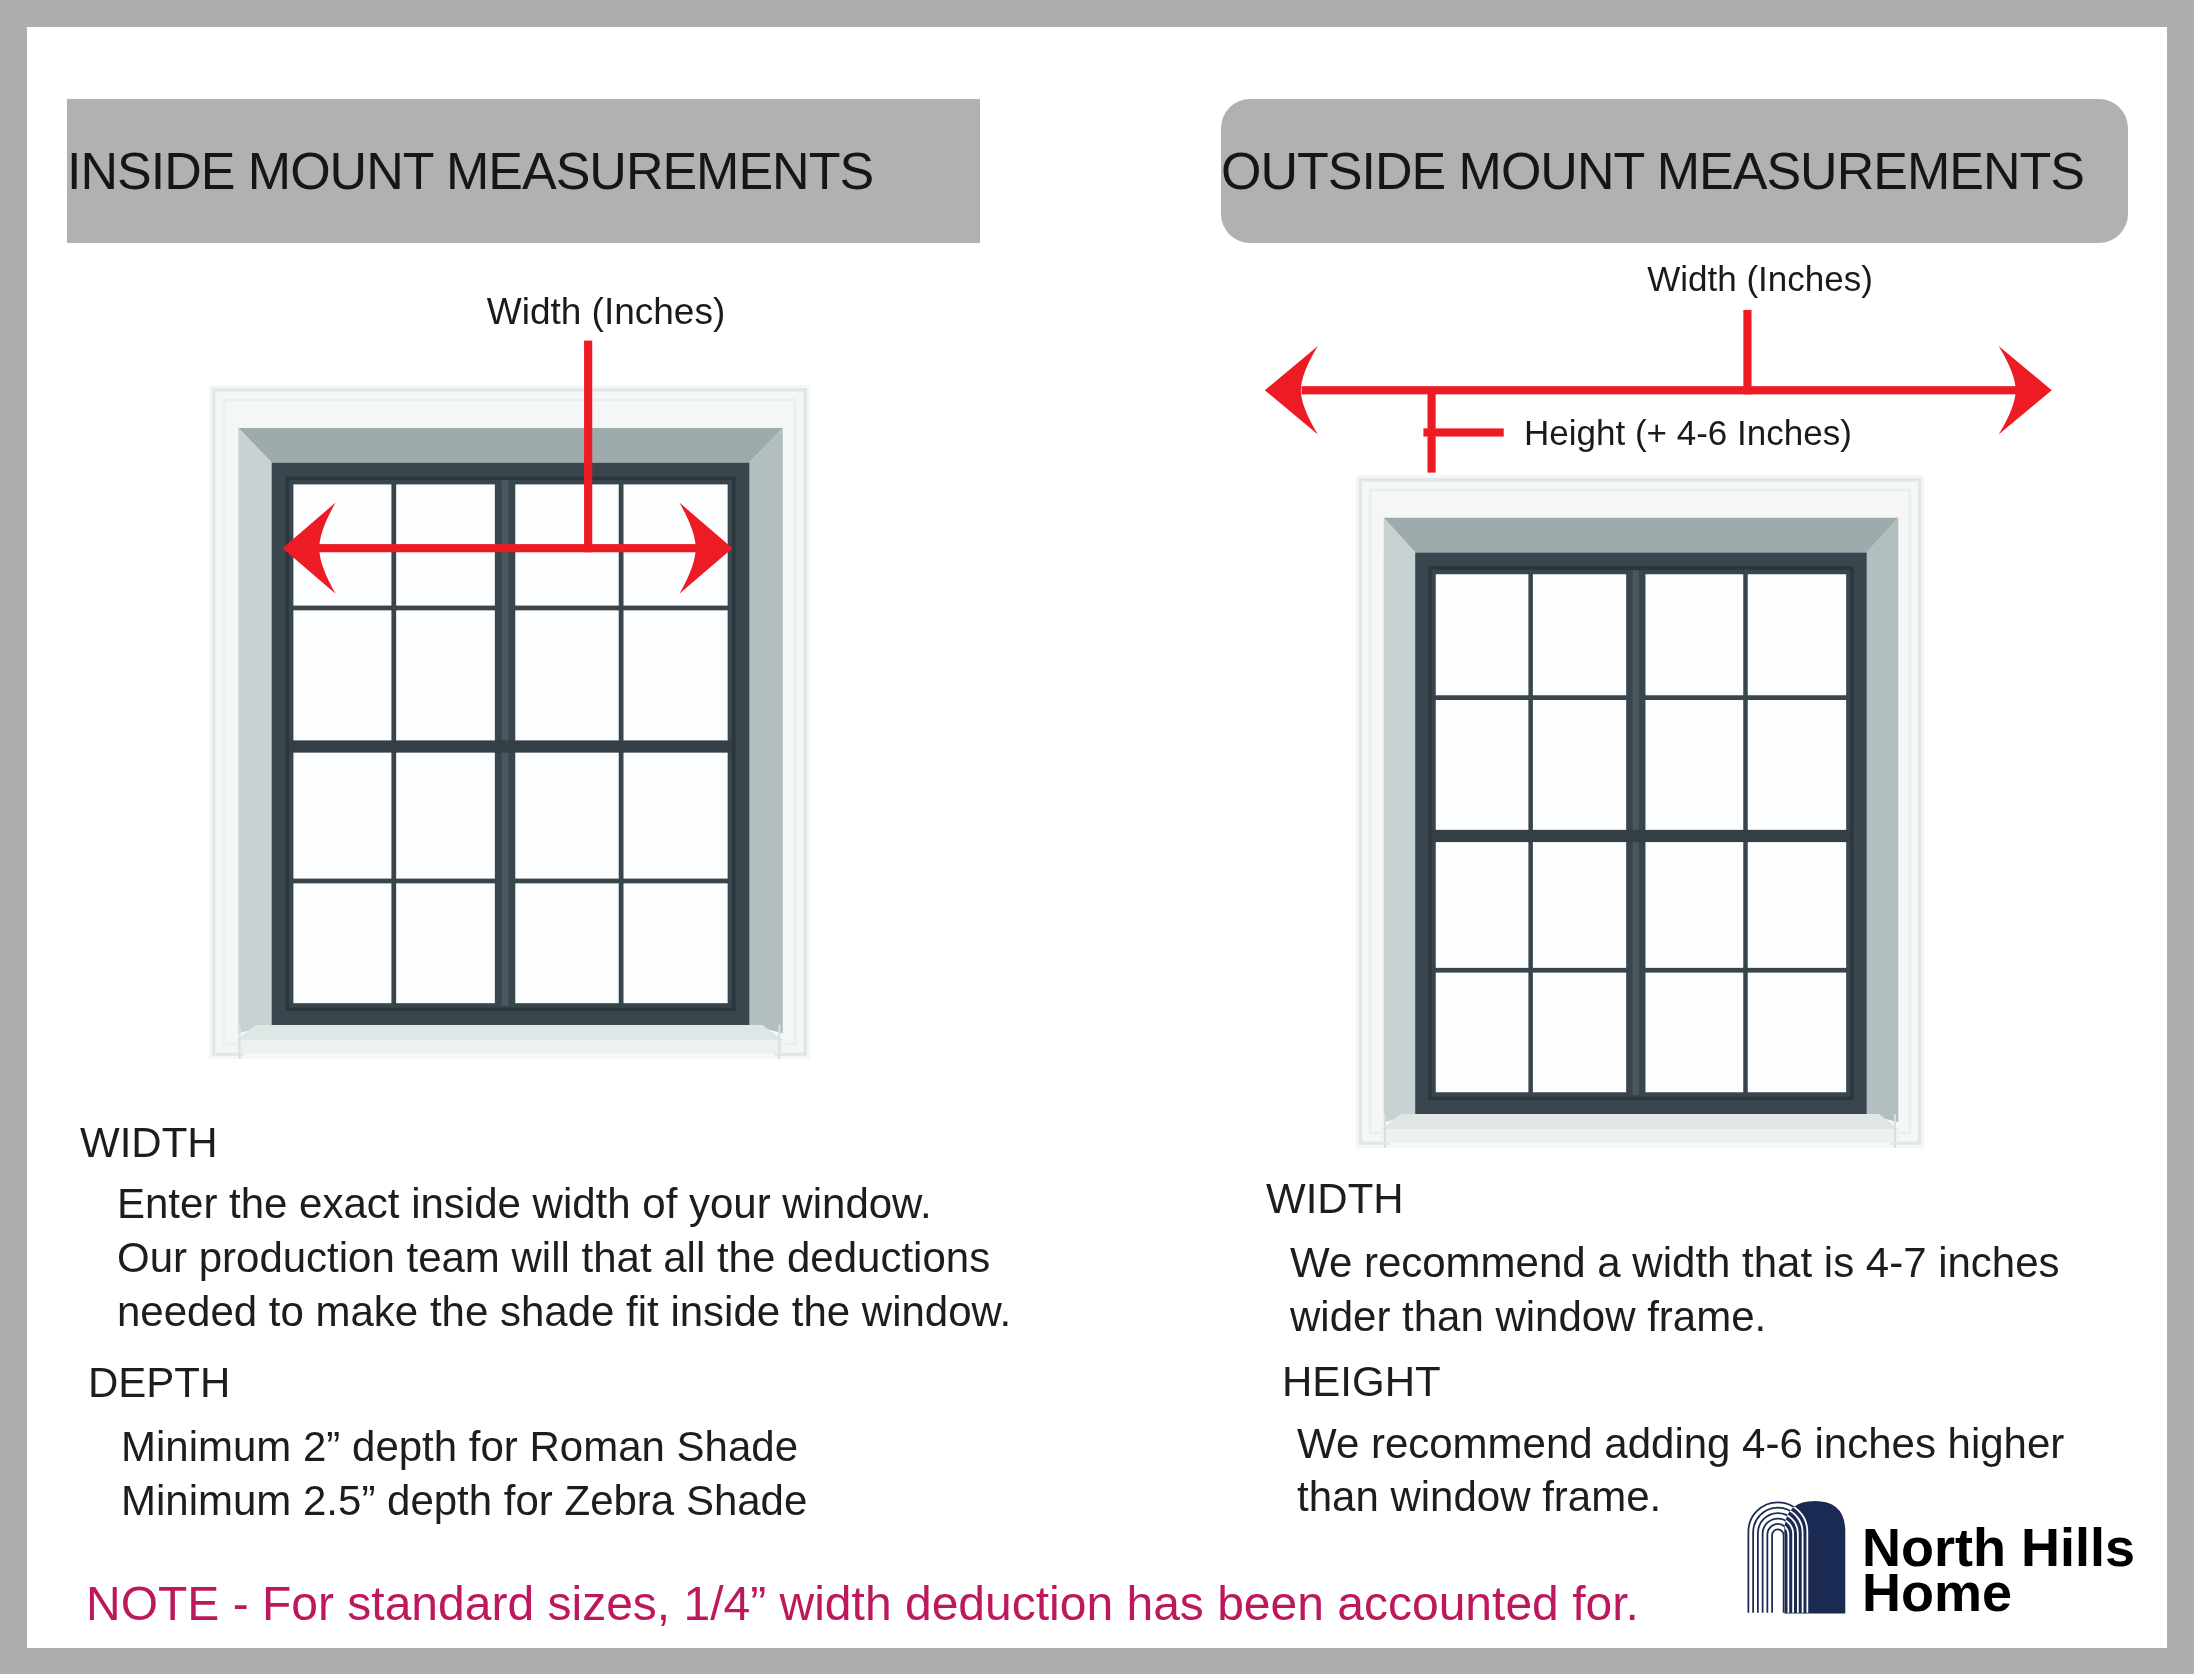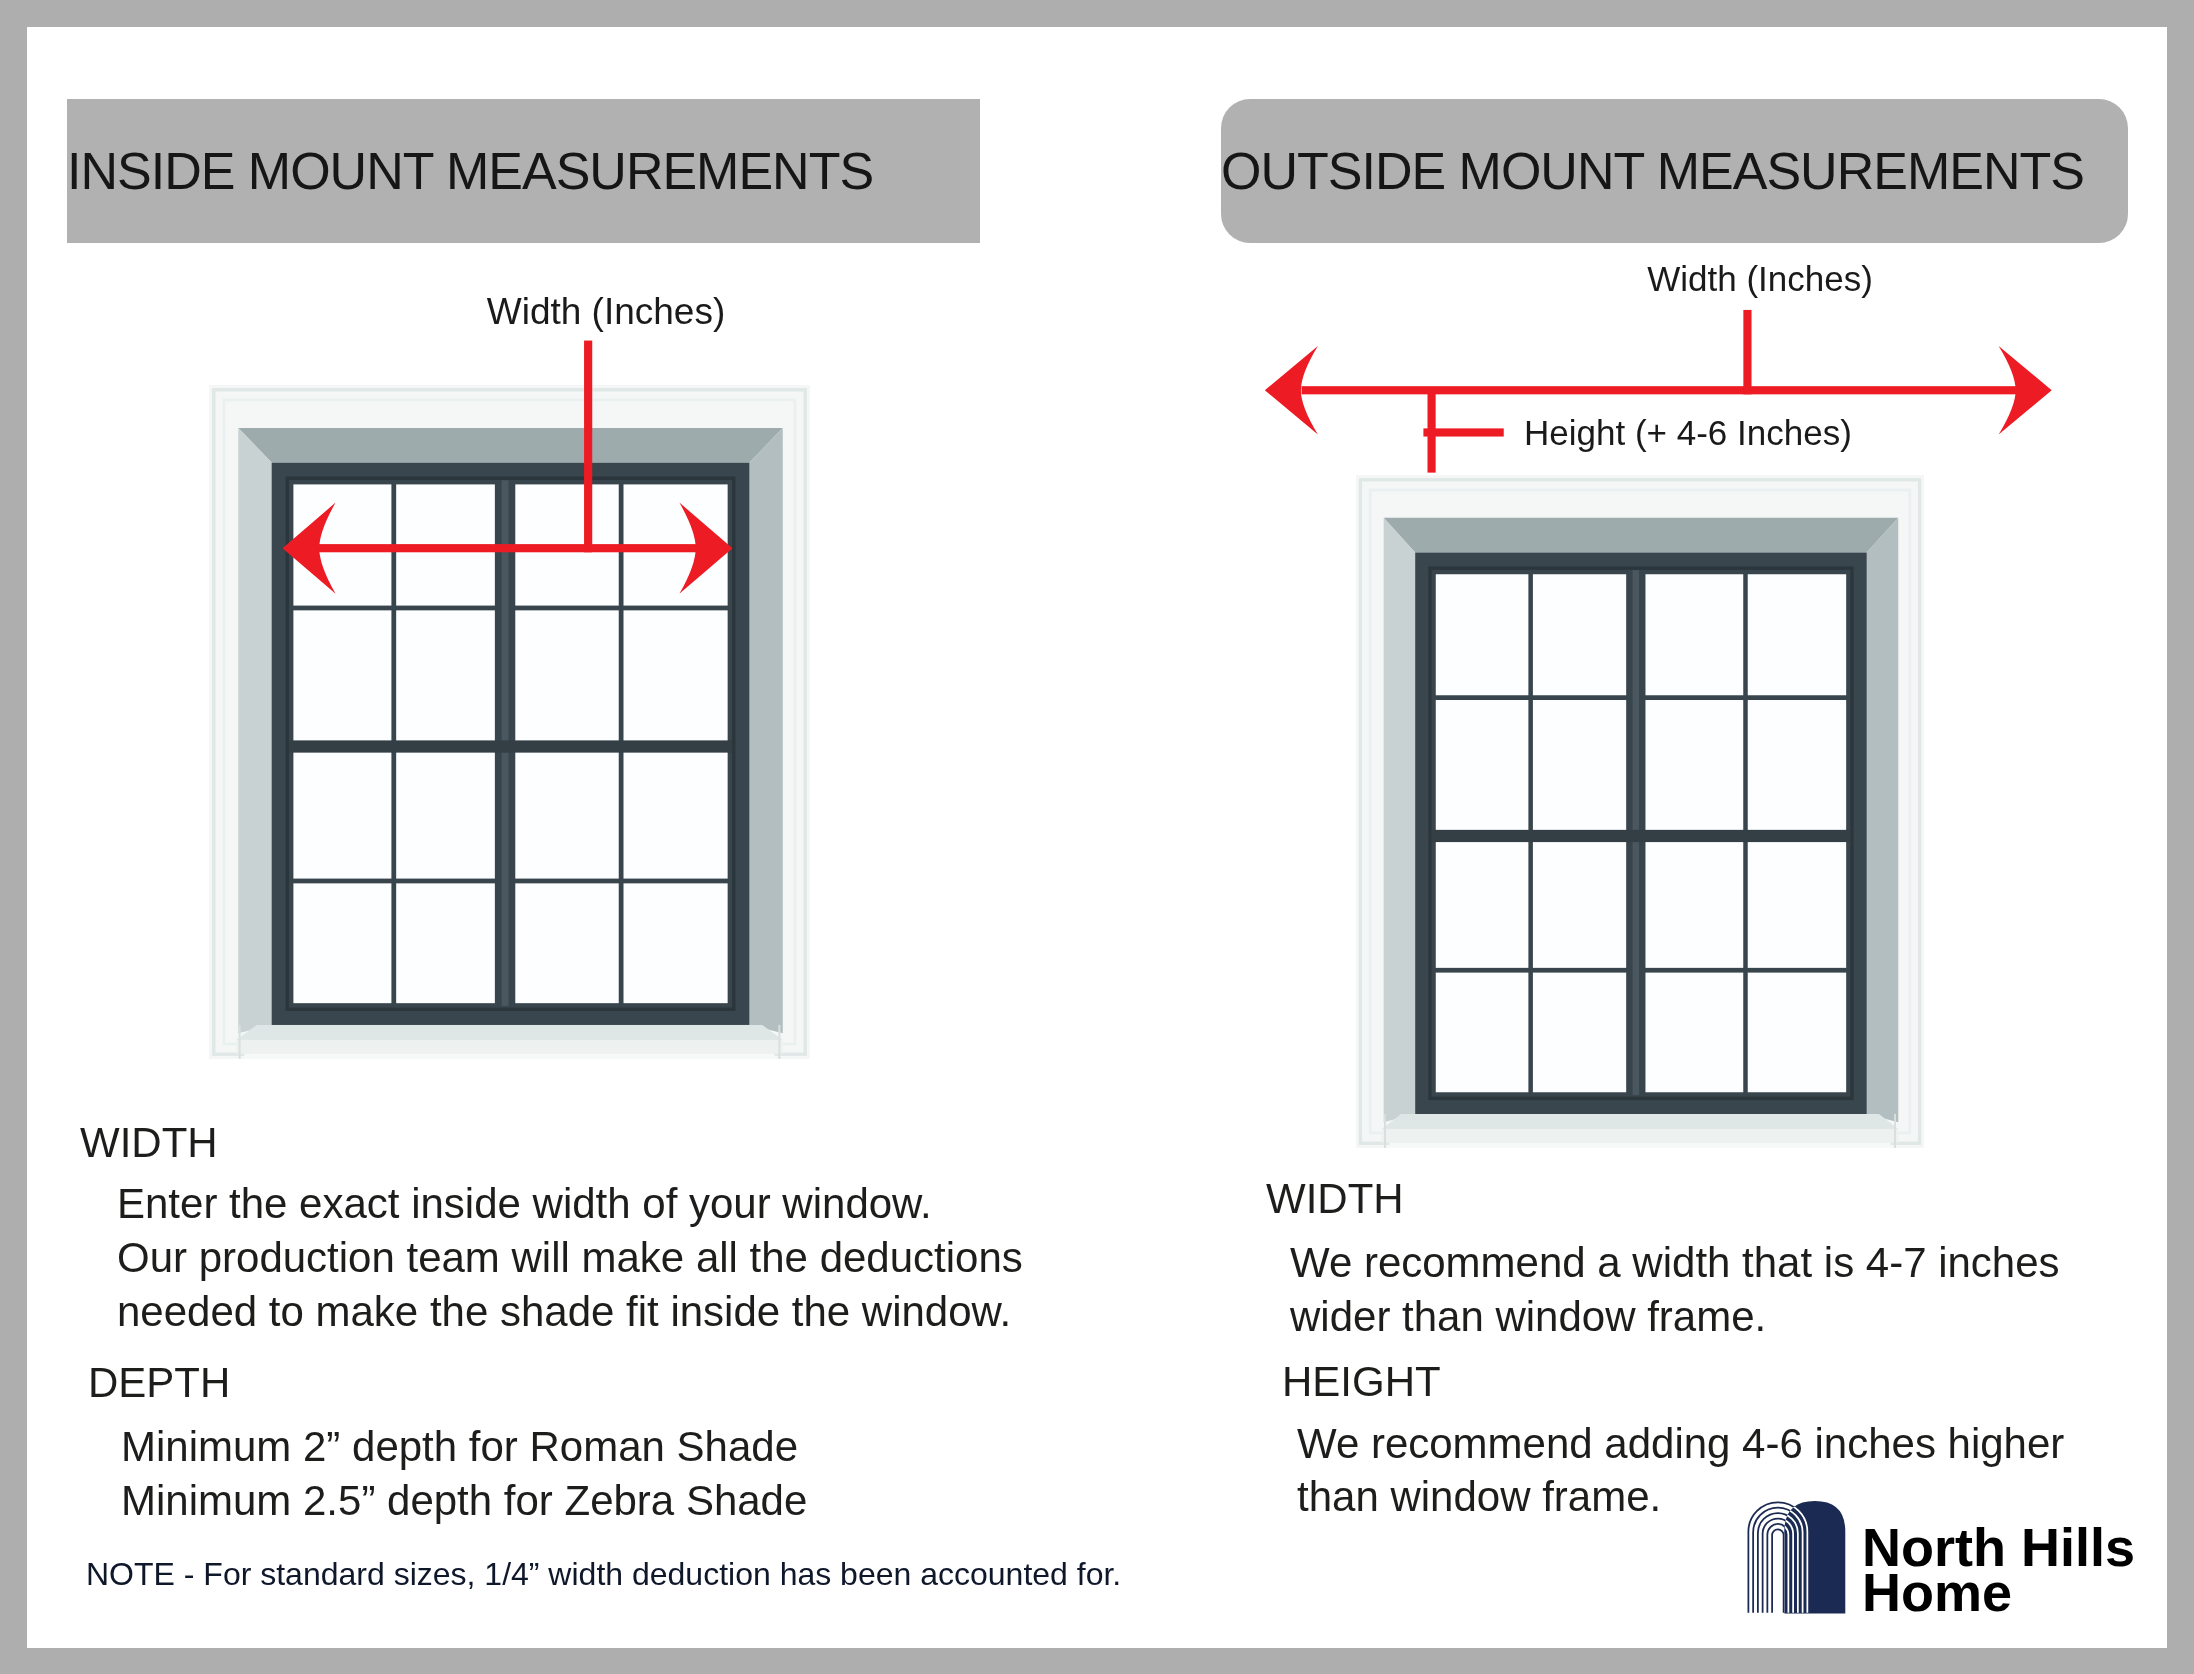--- a/index.html
+++ b/index.html
@@ -16,21 +16,21 @@
   .panel-header.left{left:67px;width:913px;}
   .panel-header.right{left:1221px;width:907px;border-radius:29px;}
   .window-svg{position:absolute;}
   .red-overlay{position:absolute;left:0;top:0;width:2194px;height:1675px;z-index:10;pointer-events:none;}
   .diagram-label{
     position:absolute;font-size:37px;color:#1a1a1a;z-index:11;white-space:nowrap;
   }
   .diagram-label.centered{text-align:center;}
   .sec-heading{position:absolute;font-size:42px;color:#1d1d1b;white-space:nowrap;}
   .sec-lines{position:absolute;font-size:42px;line-height:54px;color:#1d1d1b;white-space:nowrap;}
-  .note-line{position:absolute;font-size:32px;color:#0f172a;white-space:nowrap;}
+  .note-line{position:absolute;font-size:48px;color:#be185d;white-space:nowrap;margin-top:20px;}
   .logo-text{
     position:absolute;left:1862px;top:1525px;font-size:54px;line-height:45px;
     font-weight:600;color:#000000;white-space:nowrap;letter-spacing:0px;
   }
   .logo-arch{position:absolute;left:1745px;top:1500px;}
 </style>
 </head>
 <body>
 
 <div class="page">
@@ -115,21 +115,21 @@
     </g>
   </svg>
 
   <div class="diagram-label centered" style="left:402px;top:291px;width:408px;font-size:37px">Width (Inches)</div>
   <div class="diagram-label centered" style="left:1556px;top:259px;width:408px;font-size:35px">Width (Inches)</div>
   <div class="diagram-label" style="left:1524px;top:413px;font-size:35px">Height (+ 4-6 Inches)</div>
 
   <div class="sec-heading" style="left:80px;top:1119px">WIDTH</div>
   <div class="sec-lines" style="left:117px;top:1177px">
     <div>Enter the exact inside width of your window.</div>
-    <div>Our production team will make all the deductions</div>
+    <div>Our production team will that all the deductions</div>
     <div>needed to make the shade fit inside the window.</div>
   </div>
 
   <div class="sec-heading" style="left:88px;top:1359px">DEPTH</div>
   <div class="sec-lines" style="left:121px;top:1420px;line-height:54px">
     <div>Minimum 2” depth for Roman Shade</div>
     <div>Minimum 2.5” depth for Zebra Shade</div>
   </div>
 
   <div class="note-line" style="left:86px;top:1556px">NOTE - For standard sizes, 1/4” width deduction has been accounted for.</div>

